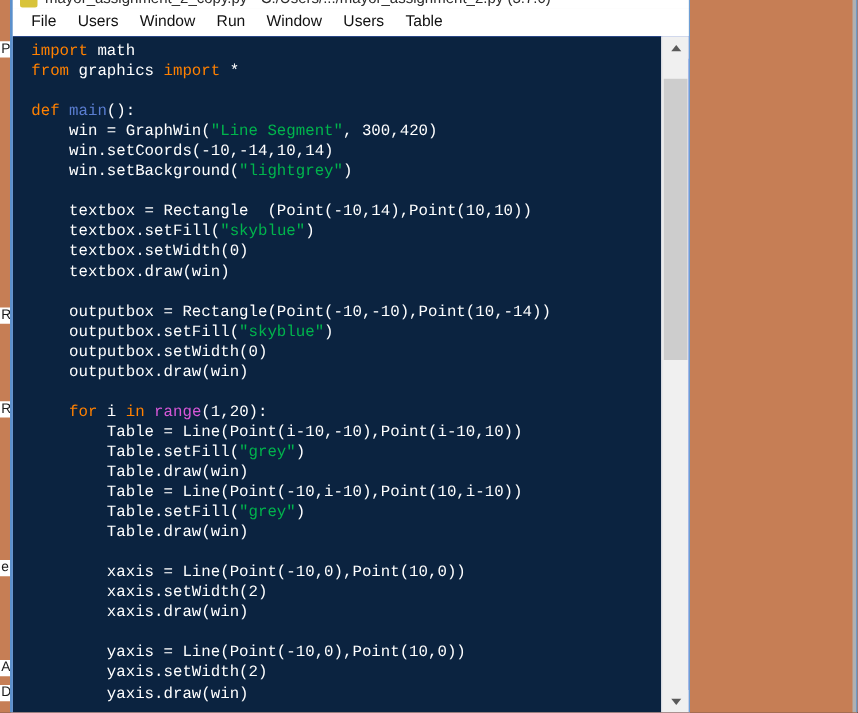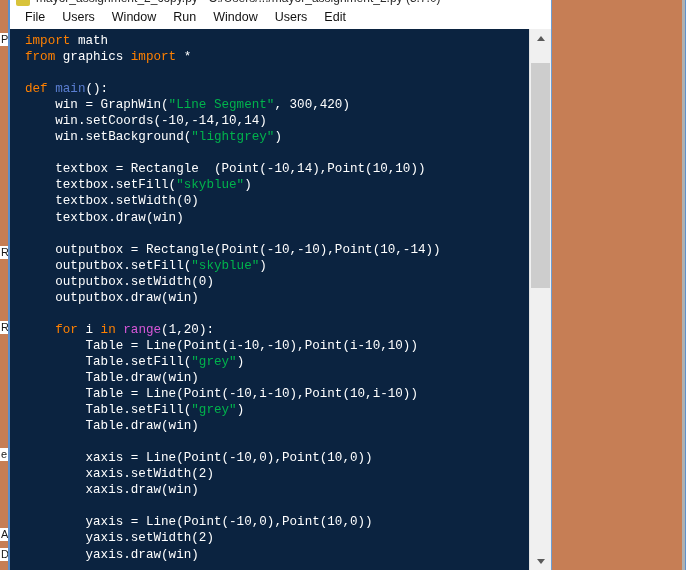--- a/index.html
+++ b/index.html
@@ -238,21 +238,21 @@
     <div id="title-bar-text">mayor_assignment_2_copy.py - C:/Users/.../mayor_assignment_2.py (3.7.0)</div>
   </div>
 
   <div id="menu-bar">
       <div class="menu-item">File</div>
       <div class="menu-item">Users</div>
       <div class="menu-item">Window</div>
       <div class="menu-item">Run</div>
       <div class="menu-item">Window</div>
       <div class="menu-item">Users</div>
-      <div class="menu-item">Edit</div>
+      <div class="menu-item">Table</div>
     </div>
 
   <div id="editor-area">
 
     <div id="code-view">
       <pre id="code-text"><span class="tok-kw">import</span><span class="tok-plain"> math</span>
 <span class="tok-kw">from</span><span class="tok-plain"> graphics </span><span class="tok-kw">import</span><span class="tok-plain"> *</span>
 
 <span class="tok-def">def</span><span class="tok-plain"> </span><span class="tok-fname">main</span><span class="tok-plain">():</span>
 <span class="tok-plain">    win = GraphWin(</span><span class="tok-str">"Line Segment"</span><span class="tok-plain">, 300,420)</span>

